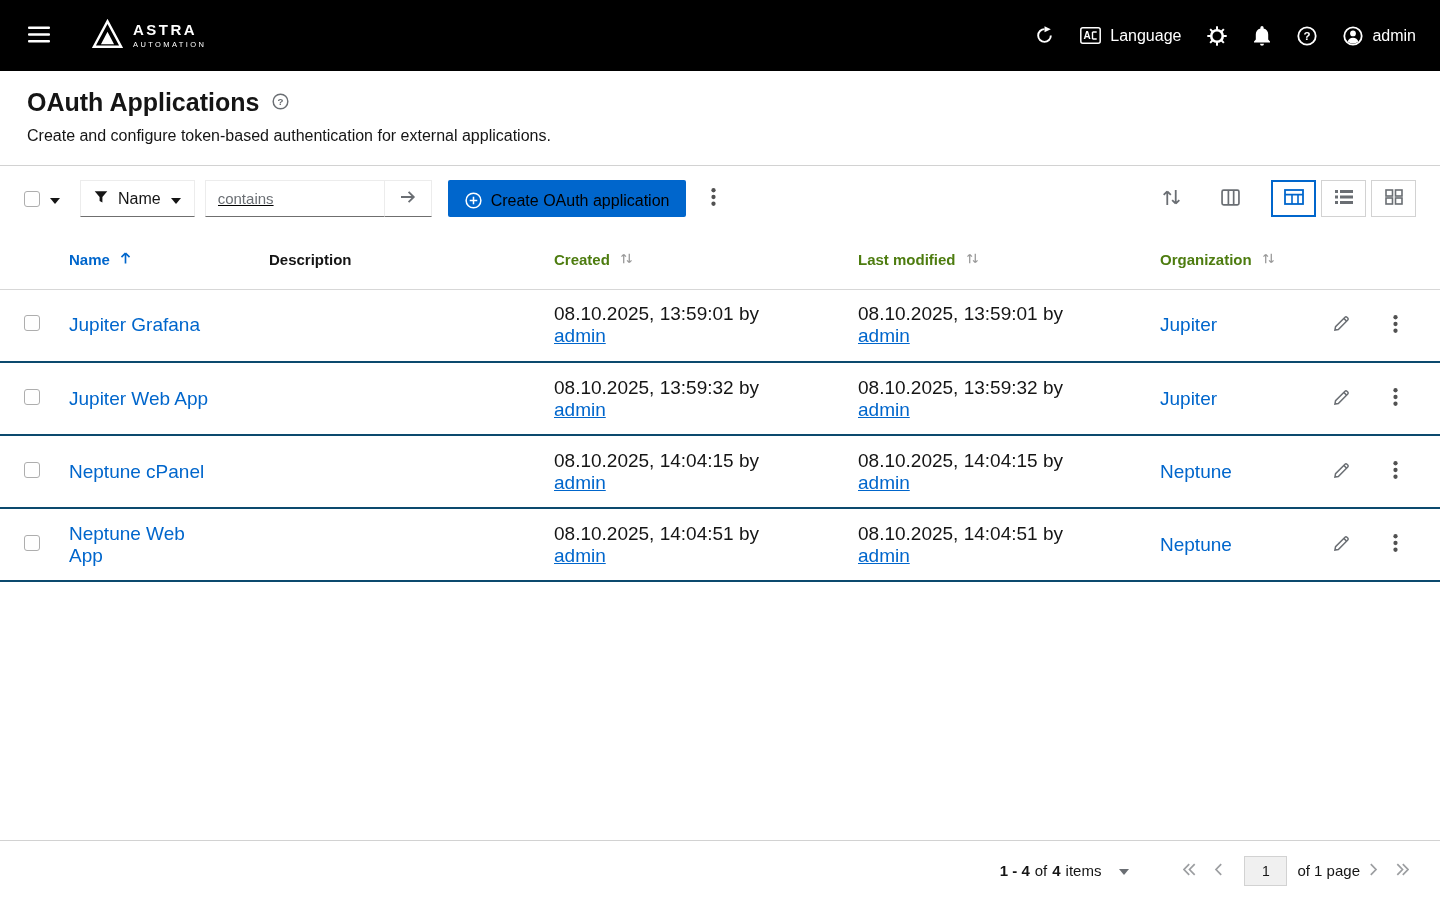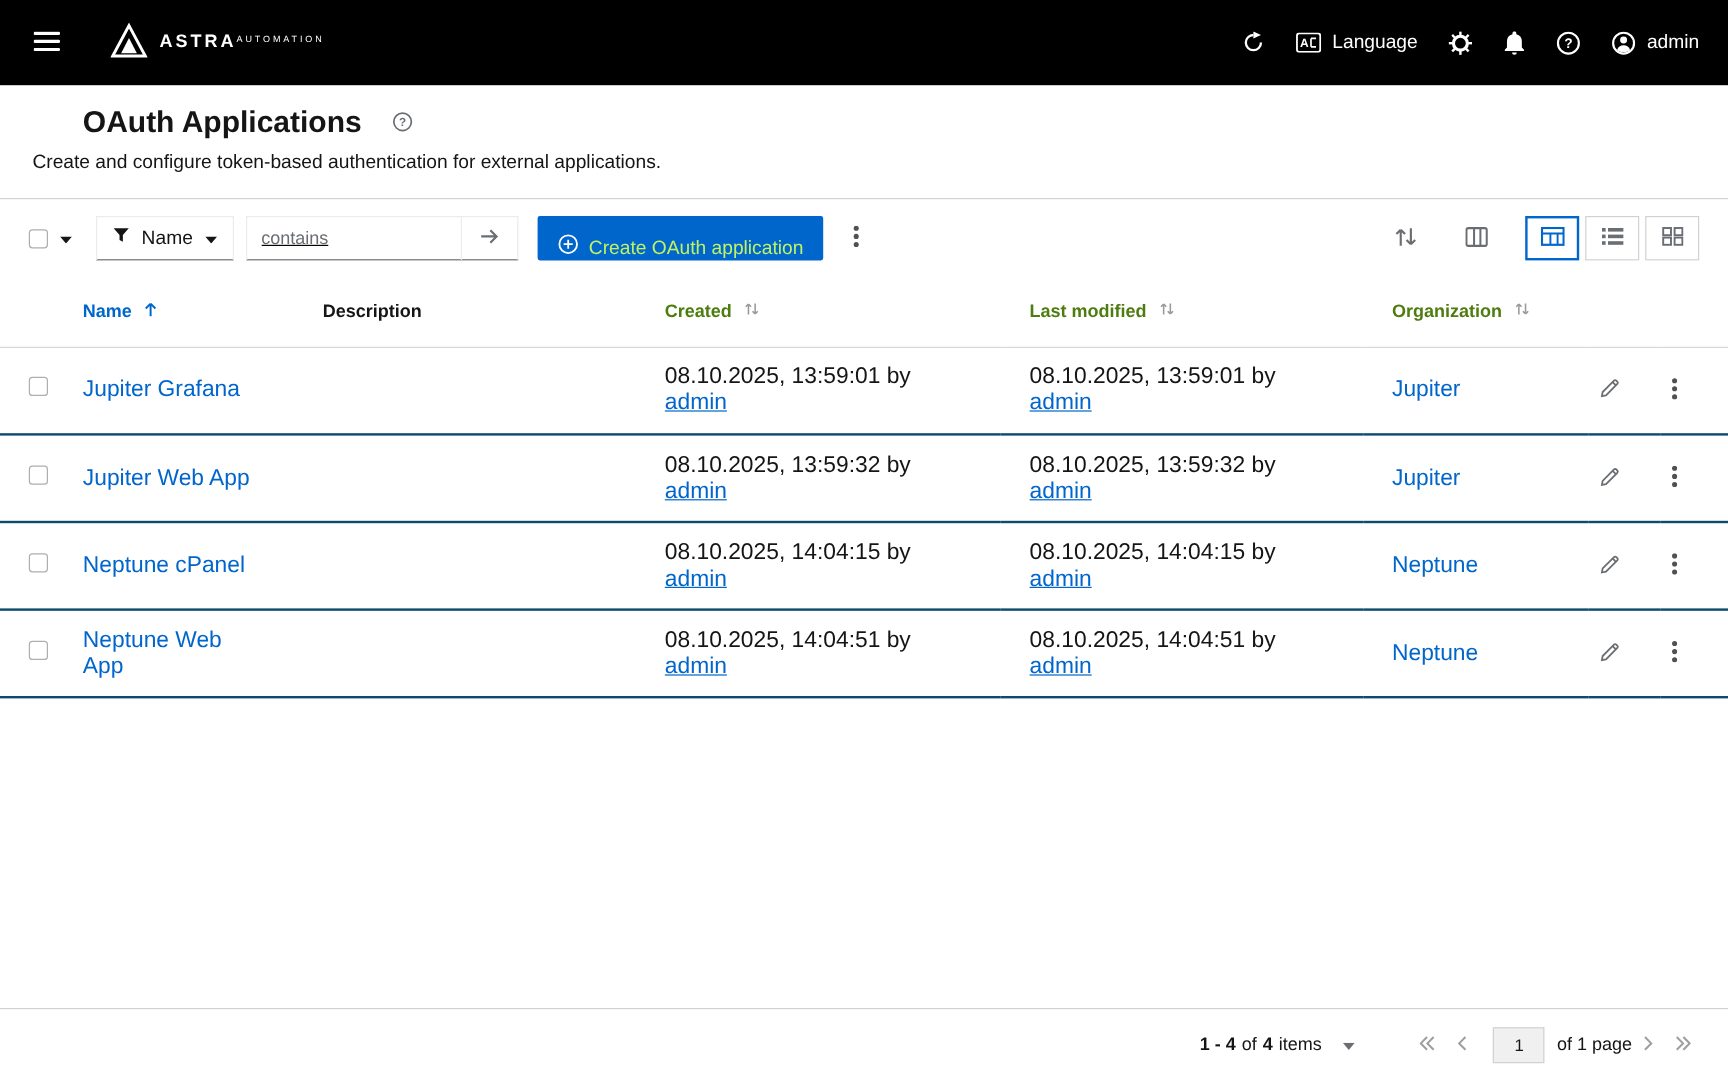--- a/index.html
+++ b/index.html
@@ -11,45 +11,45 @@
     display:flex; flex-direction:column; overflow:hidden;
     font-size:15px;
   }
   button { font-family: inherit; cursor:pointer; background:none; border:none; }
   a { cursor:pointer; }
 
   
   .navbar { height:71px; background:#000; display:flex; align-items:center; padding:0 24px; flex:0 0 auto; }
   .hamburger-btn { padding:6px 4px; display:flex; align-items:center; }
   .brand { display:flex; align-items:center; gap:10px; margin-left:38px; color:#fff; cursor:pointer; }
-  .brand-text { display:flex; flex-direction:row; line-height:1.1; }
+  .brand-text { display:flex; flex-direction:column; line-height:1.1; }
   .brand-line1 { font-size:15px; font-weight:700; letter-spacing:2.5px; }
   .brand-line2 { font-size:7.5px; letter-spacing:2.4px; margin-top:2px; }
   .nav-right { margin-left:auto; display:flex; align-items:center; gap:26px; }
   .nav-item { display:flex; align-items:center; gap:9px; color:#fff; font-size:16px; padding:4px 0; }
   .nav-item svg { display:block; }
 
   
   .page-header { padding:17px 24px 20px 27px; border-bottom:1px solid #d2d2d2; }
-  .page-title-row { display:flex; align-items:center; gap:24px;margin-left:42px; }
+  .page-title-row { display:flex; align-items:center; gap:11px; }
   .page-title { font-size:25px; font-weight:700; }
   .page-subtitle { margin-top:10px; font-size:16px; }
 
   
   .toolbar { display:flex; align-items:center; padding:14px 24px; gap:16px; flex:0 0 auto; }
   .bulk-select { display:flex; align-items:center; gap:10px; padding:6px 4px 6px 0; }
   .checkbox { display:inline-block; width:16px; height:16px; border:1px solid #aeaeae; border-radius:3px; background:#fff; cursor:pointer; flex:0 0 auto; }
   .control { height:37px; background:#fff; border:1px solid #ececec; border-bottom:1px solid #6f6f6f; }
   .filter-toggle { display:flex; align-items:center; gap:10px; padding:0 13px; font-size:16px; color:#151515; }
   .search-group { display:flex; margin-left:-6px; }
   .search-input { width:180px; padding:0 12px; font-size:15px; outline:none;text-decoration:underline; }
   .search-input::placeholder { color:#6a6e73; }
   .arrow-btn { width:47px; display:flex; align-items:center; justify-content:center; border-left:none; }
-  .primary-btn { height:37px; display:flex; align-items:flex-end; gap:9px; padding:0 17px;
-    background:#0066cc; color:#bef264; font-size:16px; border-radius:2px; }
+  .primary-btn { height:37px; display:flex; align-items:flex-start; gap:9px; padding:12px 17px;
+    background:#0066cc; color:#000000; font-size:16px; border-radius:2px; }
   .icon-btn { display:flex; align-items:center; justify-content:center; padding:7px 9px; }
   .toolbar-right { margin-left:auto; display:flex; align-items:center; gap:22px; }
   .view-toggle-group { display:flex; gap:5px; }
   .view-toggle { width:45px; height:37px; display:flex; align-items:center; justify-content:center;
     border:1px solid #d2d2d2; background:#fff; color:#6a6e73; }
   .view-toggle.selected { border:2px solid #0066cc; color:#0066cc; }
 
   
   main { flex:1 1 auto; overflow:hidden; }
   table { width:1440px; border-collapse:collapse; table-layout:fixed; }

